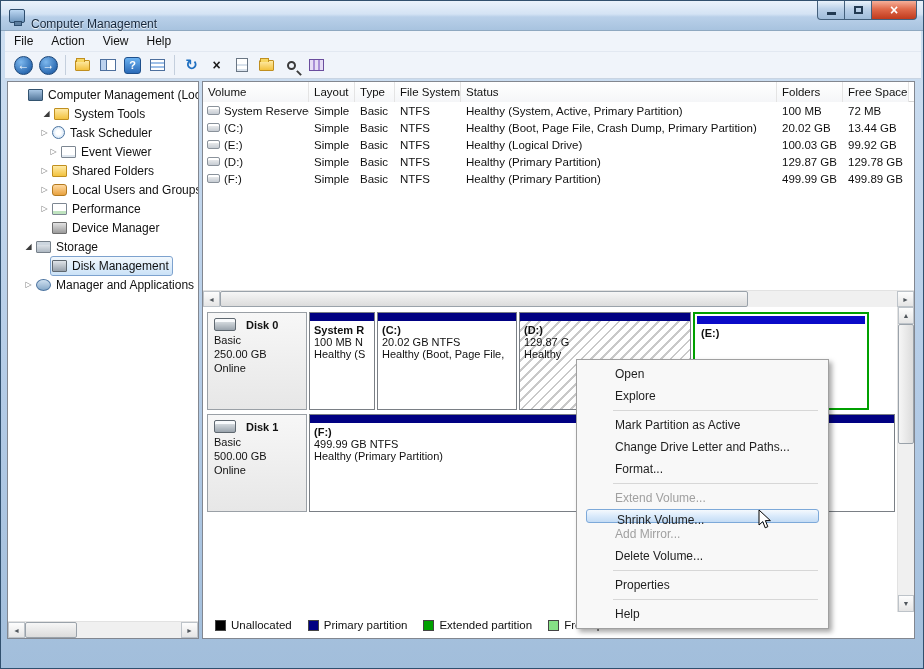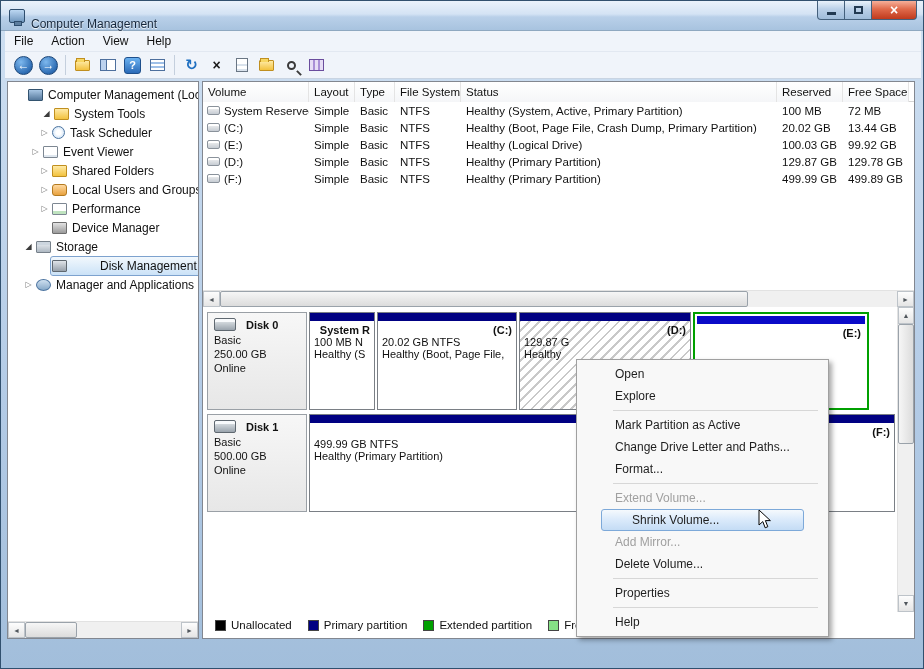--- a/index.html
+++ b/index.html
@@ -67,21 +67,21 @@
   .right-pane { position:absolute; left:201px; top:80px; width:713px; height:558px;
     background:#fff; border:1px solid #828790; overflow:hidden; }
 
   
   .tree { position:absolute; left:0; top:3px; width:100%; }
   .trow { height:19px; display:flex; align-items:center; white-space:nowrap; }
   .exp { width:13px; text-align:center; font-size:8px; color:#7a7a7a; flex:none; }
   .exp.open::before { content:"\25e2"; color:#3c3c3c; }
   .exp.closed::before { content:"\25b7"; }
   .selwrap { display:flex; align-items:center; height:18px; padding:0 3px 0 1px; border-radius:2px; }
-  .trow.selected .selwrap { background:linear-gradient(#f2f8fd,#cbe2f7); outline:1px solid #7da2ce;gap:28px; }
+  .trow.selected .selwrap { background:linear-gradient(#f2f8fd,#cbe2f7); outline:1px solid #7da2ce; }
   .ti { width:15px; height:12px; margin-right:5px; flex:none; border-radius:1px; }
   .ti-computer { background:linear-gradient(#a8c6e4,#55789c); border:1px solid #33536f; }
   .ti-folder { background:linear-gradient(#ffeaa6,#f2c23e); border:1px solid #c08f1f; }
   .ti-clock { width:13px; height:13px; border-radius:50%; background:radial-gradient(#ffffff 30%,#bcd7f2); border:1px solid #4c74a0; }
   .ti-doc { background:#fff; border:1px solid #7d8792; box-shadow:inset 0 -2px 0 #dfe7ef; }
   .ti-users { background:linear-gradient(#ffd9a0,#e8a23f); border:1px solid #b37a20; border-radius:3px; }
   .ti-perf { background:#fff; border:1px solid #7d8792; box-shadow:inset 0 -3px 0 #bfe3bf; }
   .ti-device { background:linear-gradient(#e2e2e2,#9a9a9a); border:1px solid #6e6e6e; }
   .ti-storage { background:linear-gradient(#eef2f6,#aeb8c2); border:1px solid #76808a; box-shadow:inset 0 3px 0 #cdd6df; }
   .ti-disk { background:linear-gradient(#dfe4e9,#97a1ab); border:1px solid #5f6870; }
@@ -122,40 +122,40 @@
   .dhead .dname { font-weight:bold; display:flex; align-items:center; gap:10px; margin-bottom:3px; }
   .dline { margin-top:2px; }
   .no-media { margin-top:16px; }
   .drive-ico { width:22px; height:13px; flex:none; border-radius:2px;
     background:linear-gradient(#e8ecef,#9aa4ad); border:1px solid #5f6870; box-shadow:inset 0 3px 0 #f8fafc; }
   .cd-ico { width:14px; height:14px; flex:none; border-radius:50%; border:1px solid #9a9a9a;
     background:radial-gradient(circle,#ffffff 0 2px,#c9c9c9 3px 6px,#ececec 7px); }
   .part { height:98px; margin-left:2px; border:1px solid #7a7f85; background:#fff; overflow:hidden; font-size:11px; }
   .strip { height:8px; background:#000082; }
   .ptext { padding:3px 4px; white-space:nowrap; overflow:hidden; }
-  .ptext .pname { font-weight:bold;text-align:right; }
+  .ptext .pname { font-weight:bold; }
   .part.hatched { background:repeating-linear-gradient(135deg,#ffffff 0 5px,#c9c9c9 5px 7px); }
   .part.extended { border:2px solid #00a000; padding:2px; background:#fff; }
   .part.extended .strip { background:#0a0ac8; }
   .cd-empty { flex:1; margin-left:2px; background:#f4f4f4; }
 
   
   .legend { position:absolute; left:0; top:530px; width:711px; height:26px; background:#fff;
     display:flex; align-items:center; padding-left:12px; gap:16px; font-size:11.5px; }
   .litem { display:flex; align-items:center; gap:5px; white-space:nowrap; }
   .sw { width:11px; height:11px; border:1px solid #444; flex:none; }
   .sw0 { background:#000000; } .sw1 { background:#000082; } .sw2 { background:#00a000; } .sw3 { background:#86e086; }
 
   
   .ctxmenu { position:absolute; left:575px; top:358px; width:253px; background:#f8f8f8;
     border:1px solid #a0a0a0; box-shadow:3px 3px 5px rgba(0,0,0,0.35); padding:3px 8px; z-index:50; }
   .mi { height:22px; line-height:22px; padding-left:30px; white-space:nowrap; color:#1e1e1e; }
   .mi.disabled { color:#a0a0a0; }
   .mi.hilite { background:linear-gradient(#f5f9fd,#dcebfb 45%,#c4dcf5); border:1px solid #7da9d9;
-    border-radius:3px; height:22px; line-height:20px; margin:0 16px; }
+    border-radius:3px; height:14px; line-height:20px; margin:0 1px; }
   .msep { border-top:1px solid #d7d7d7; margin:3px 2px 3px 28px; }
 
   
   .cursor { position:absolute; left:757px; top:508px; z-index:60; }
 </style>
 </head>
 <body>
 
 <div class="app">
 
@@ -239,21 +239,21 @@
             <span>System Tools</span>
           </span>
       </div>
       <div class="trow" style="padding-left:30px">
         <span class="exp closed"></span>
         <span class="selwrap">
             <span class="ti ti-clock"></span>
             <span>Task Scheduler</span>
           </span>
       </div>
-      <div class="trow" style="padding-left:21px">
+      <div class="trow" style="padding-left:39px">
         <span class="exp closed"></span>
         <span class="selwrap">
             <span class="ti ti-doc"></span>
             <span>Event Viewer</span>
           </span>
       </div>
       <div class="trow" style="padding-left:30px">
         <span class="exp closed"></span>
         <span class="selwrap">
             <span class="ti ti-folder"></span>
@@ -311,21 +311,21 @@
 
   <div class="right-pane">
 
     <div class="vol-table">
       <div class="vrow vhead">
         <div class="vc">Volume</div>
         <div class="vc">Layout</div>
         <div class="vc">Type</div>
         <div class="vc">File System</div>
         <div class="vc">Status</div>
-        <div class="vc">Reserved</div>
+        <div class="vc">Folders</div>
         <div class="vc">Free Space</div>
       </div>
 
       <div class="vrow">
         <div class="volcell">
             <span class="vol-ico"></span>
             <span>System Reserved</span>
           </div>
         <div class="vc">Simple</div>
         <div class="vc">Basic</div>

